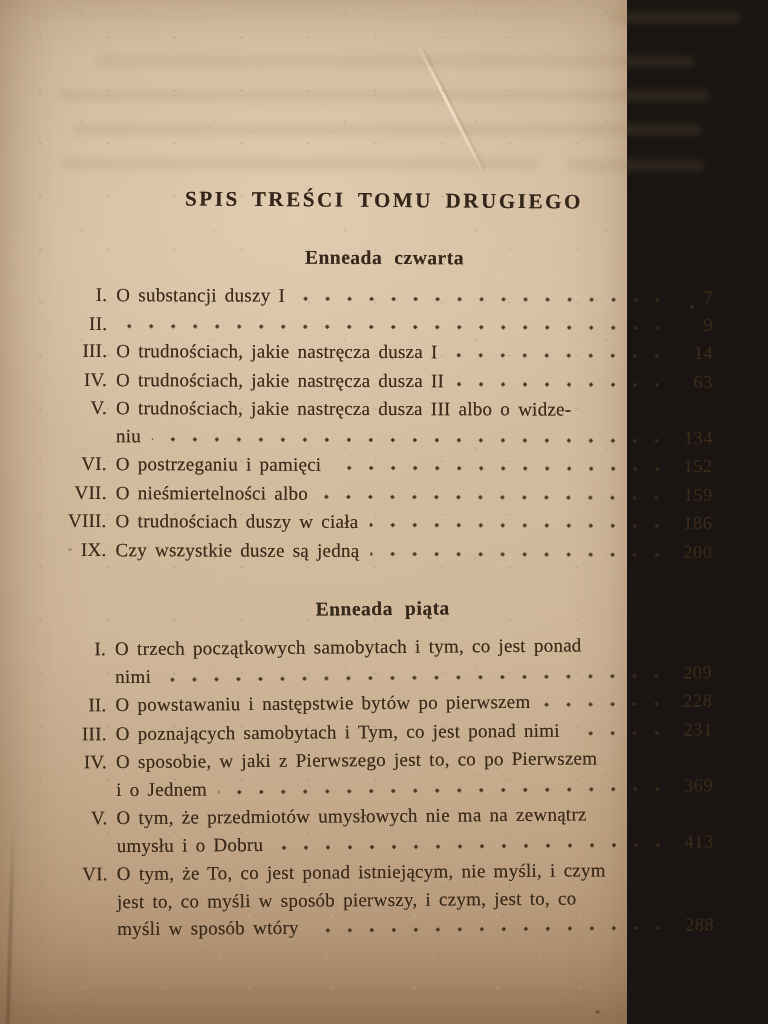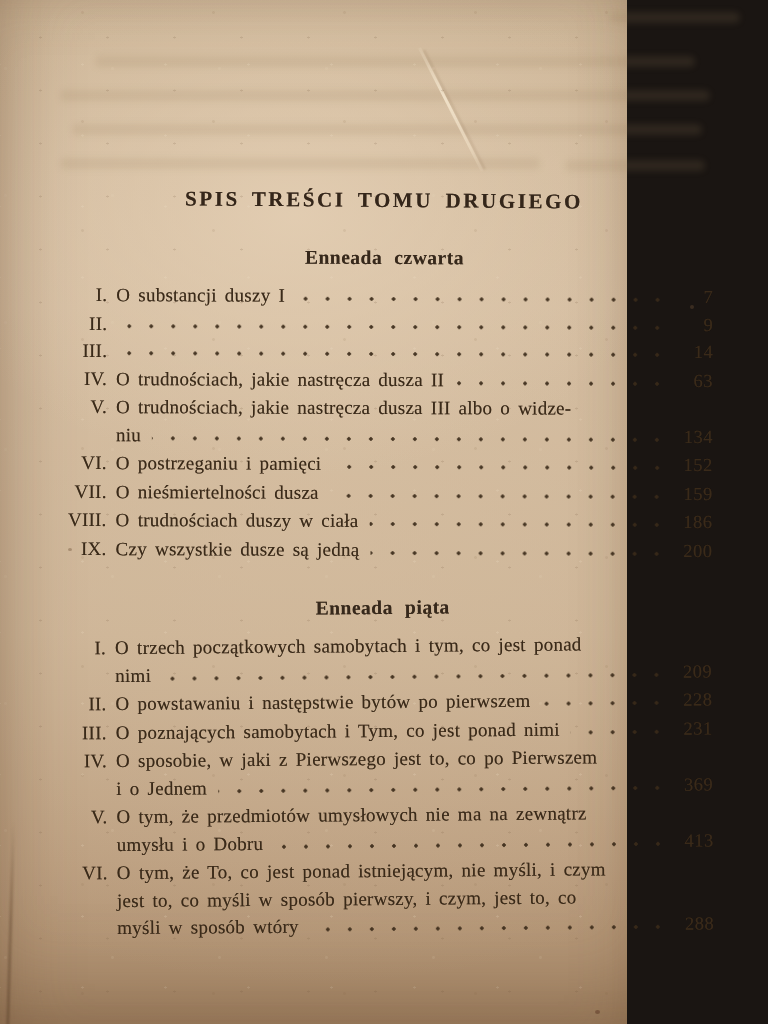--- a/index.html
+++ b/index.html
@@ -163,20 +163,21 @@
         <span class="leader"></span>
         <span class="pg">9</span>
       </div>
     </div>
   </div>
 
   <div class="entry">
     <span class="num">III.</span>
     <div class="body">
       <div class="final">
+        <span class="txt">O trudnościach, jakie nastręcza dusza I</span>
         <span class="leader"></span>
         <span class="pg">14</span>
       </div>
     </div>
   </div>
 
   <div class="entry">
     <span class="num">IV.</span>
     <div class="body">
       <div class="final">
@@ -207,21 +208,21 @@
         <span class="leader"></span>
         <span class="pg">152</span>
       </div>
     </div>
   </div>
 
   <div class="entry">
     <span class="num">VII.</span>
     <div class="body">
       <div class="final">
-        <span class="txt">O nieśmiertelności dusza</span>
+        <span class="txt">O nieśmiertelności albo</span>
         <span class="leader"></span>
         <span class="pg">159</span>
       </div>
     </div>
   </div>
 
   <div class="entry">
     <span class="num">VIII.</span>
     <div class="body">
       <div class="final">

